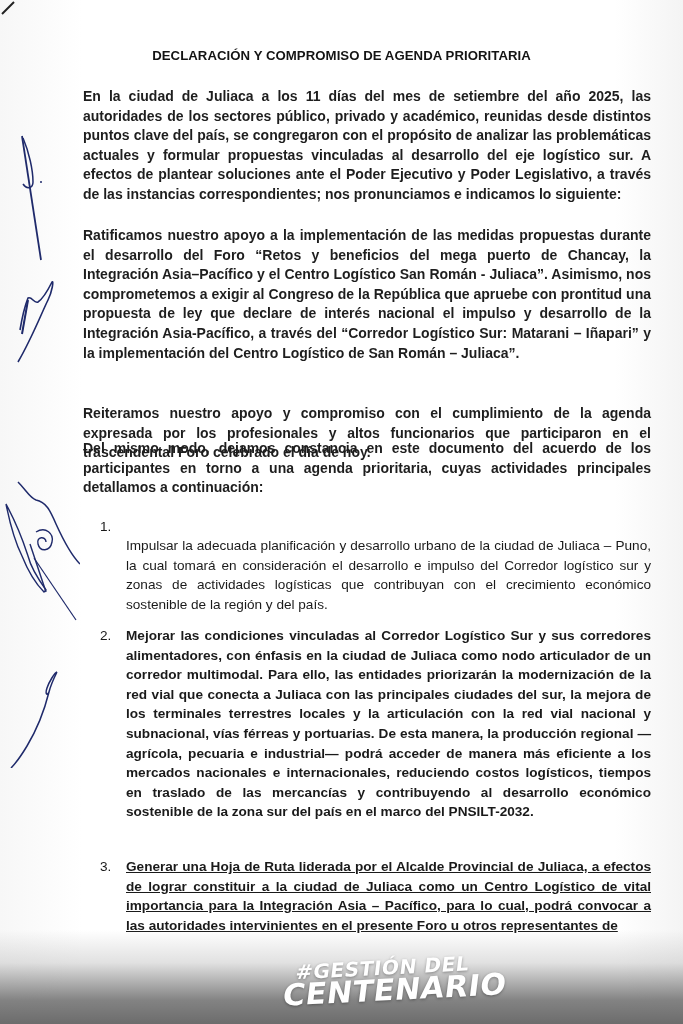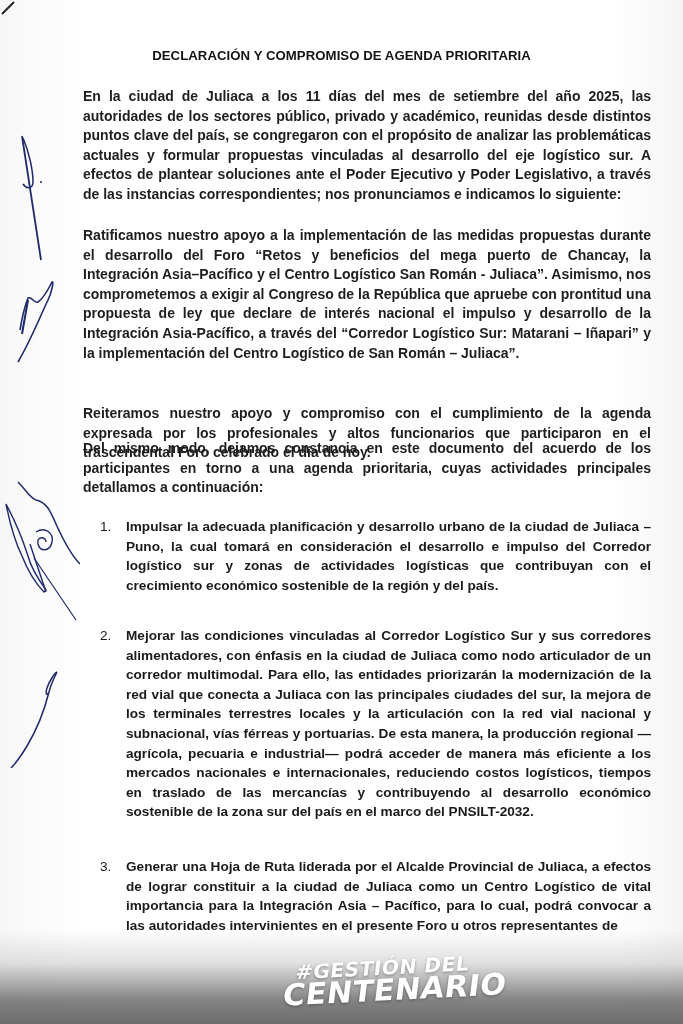--- a/index.html
+++ b/index.html
@@ -153,31 +153,31 @@
 
   <div class="doc-title">DECLARACIÓN Y COMPROMISO DE AGENDA PRIORITARIA</div>
 
   <div class="para" style="top:87px;">En la ciudad de Juliaca a los 11 días del mes de setiembre del año 2025, las autoridades de los sectores público, privado y académico, reunidas desde distintos puntos clave del país, se congregaron con el propósito de analizar las problemáticas actuales y formular propuestas vinculadas al desarrollo del eje logístico sur. A efectos de plantear soluciones ante el Poder Ejecutivo y Poder Legislativo, a través de las instancias correspondientes; nos pronunciamos e indicamos lo siguiente:</div>
   <div class="para" style="top:226px;">Ratificamos nuestro apoyo a la implementación de las medidas propuestas durante el desarrollo del Foro “Retos y beneficios del mega puerto de Chancay, la Integración Asia–Pacífico y el Centro Logístico San Román - Juliaca”. Asimismo, nos comprometemos a exigir al Congreso de la República que apruebe con prontitud una propuesta de ley que declare de interés nacional el impulso y desarrollo de la Integración Asia-Pacífico, a través del “Corredor Logístico Sur: Matarani – Iñapari” y la implementación del Centro Logístico de San Román – Juliaca”.</div>
   <div class="para" style="top:404px;">Reiteramos nuestro apoyo y compromiso con el cumplimiento de la agenda expresada por los profesionales y altos funcionarios que participaron en el trascendental Foro celebrado el día de hoy.</div>
   <div class="para" style="top:439px;">Del mismo modo, dejamos constancia en este documento del acuerdo de los participantes en torno a una agenda prioritaria, cuyas actividades principales detallamos a continuación:</div>
 
   <div class="list-item" style="top:517px;">
     <span class="list-num">1.</span>
-    <span class="list-text para-bold" style="font-weight:bold;">Impulsar la adecuada planificación y desarrollo urbano de la ciudad de Juliaca – Puno, la cual tomará en consideración el desarrollo e impulso del Corredor logístico sur y zonas de actividades logísticas que contribuyan con el crecimiento económico sostenible de la región y del país.</span>
+    <span class="list-text para-bold" style="font-weight:normal;margin-top:19px;">Impulsar la adecuada planificación y desarrollo urbano de la ciudad de Juliaca – Puno, la cual tomará en consideración el desarrollo e impulso del Corredor logístico sur y zonas de actividades logísticas que contribuyan con el crecimiento económico sostenible de la región y del país.</span>
   </div>
 
   <div class="list-item" style="top:626px;">
     <span class="list-num">2.</span>
     <span class="list-text" style="font-weight:bold;">Mejorar las condiciones vinculadas al Corredor Logístico Sur y sus corredores alimentadores, con énfasis en la ciudad de Juliaca como nodo articulador de un corredor multimodal. Para ello, las entidades priorizarán la modernización de la red vial que conecta a Juliaca con las principales ciudades del sur, la mejora de los terminales terrestres locales y la articulación con la red vial nacional y subnacional, vías férreas y portuarias. De esta manera, la producción regional —agrícola, pecuaria e industrial— podrá acceder de manera más eficiente a los mercados nacionales e internacionales, reduciendo costos logísticos, tiempos en traslado de las mercancías y contribuyendo al desarrollo económico sostenible de la zona sur del país en el marco del PNSILT-2032.</span>
   </div>
 
   <div class="list-item" style="top:857px;">
     <span class="list-num">3.</span>
-    <span class="list-text" style="font-weight:bold;">Generar una Hoja de Ruta liderada por el Alcalde Provincial de Juliaca, a efectos de lograr constituir a la ciudad de Juliaca como un Centro Logístico de vital importancia para la Integración Asia – Pacífico, para lo cual, podrá convocar a las autoridades intervinientes en el presente Foro u otros representantes de</span>
+    <span class="list-text" style="font-weight:bold;text-decoration:underline;">Generar una Hoja de Ruta liderada por el Alcalde Provincial de Juliaca, a efectos de lograr constituir a la ciudad de Juliaca como un Centro Logístico de vital importancia para la Integración Asia – Pacífico, para lo cual, podrá convocar a las autoridades intervinientes en el presente Foro u otros representantes de</span>
   </div>
 
   <div class="footer-fade"></div>
 
   <div class="banner">
     <div class="hashtag">
       <span class="l1">#GESTIÓN DEL</span>
       <span class="l2">CENTENARIO</span>
     </div>
   </div>

